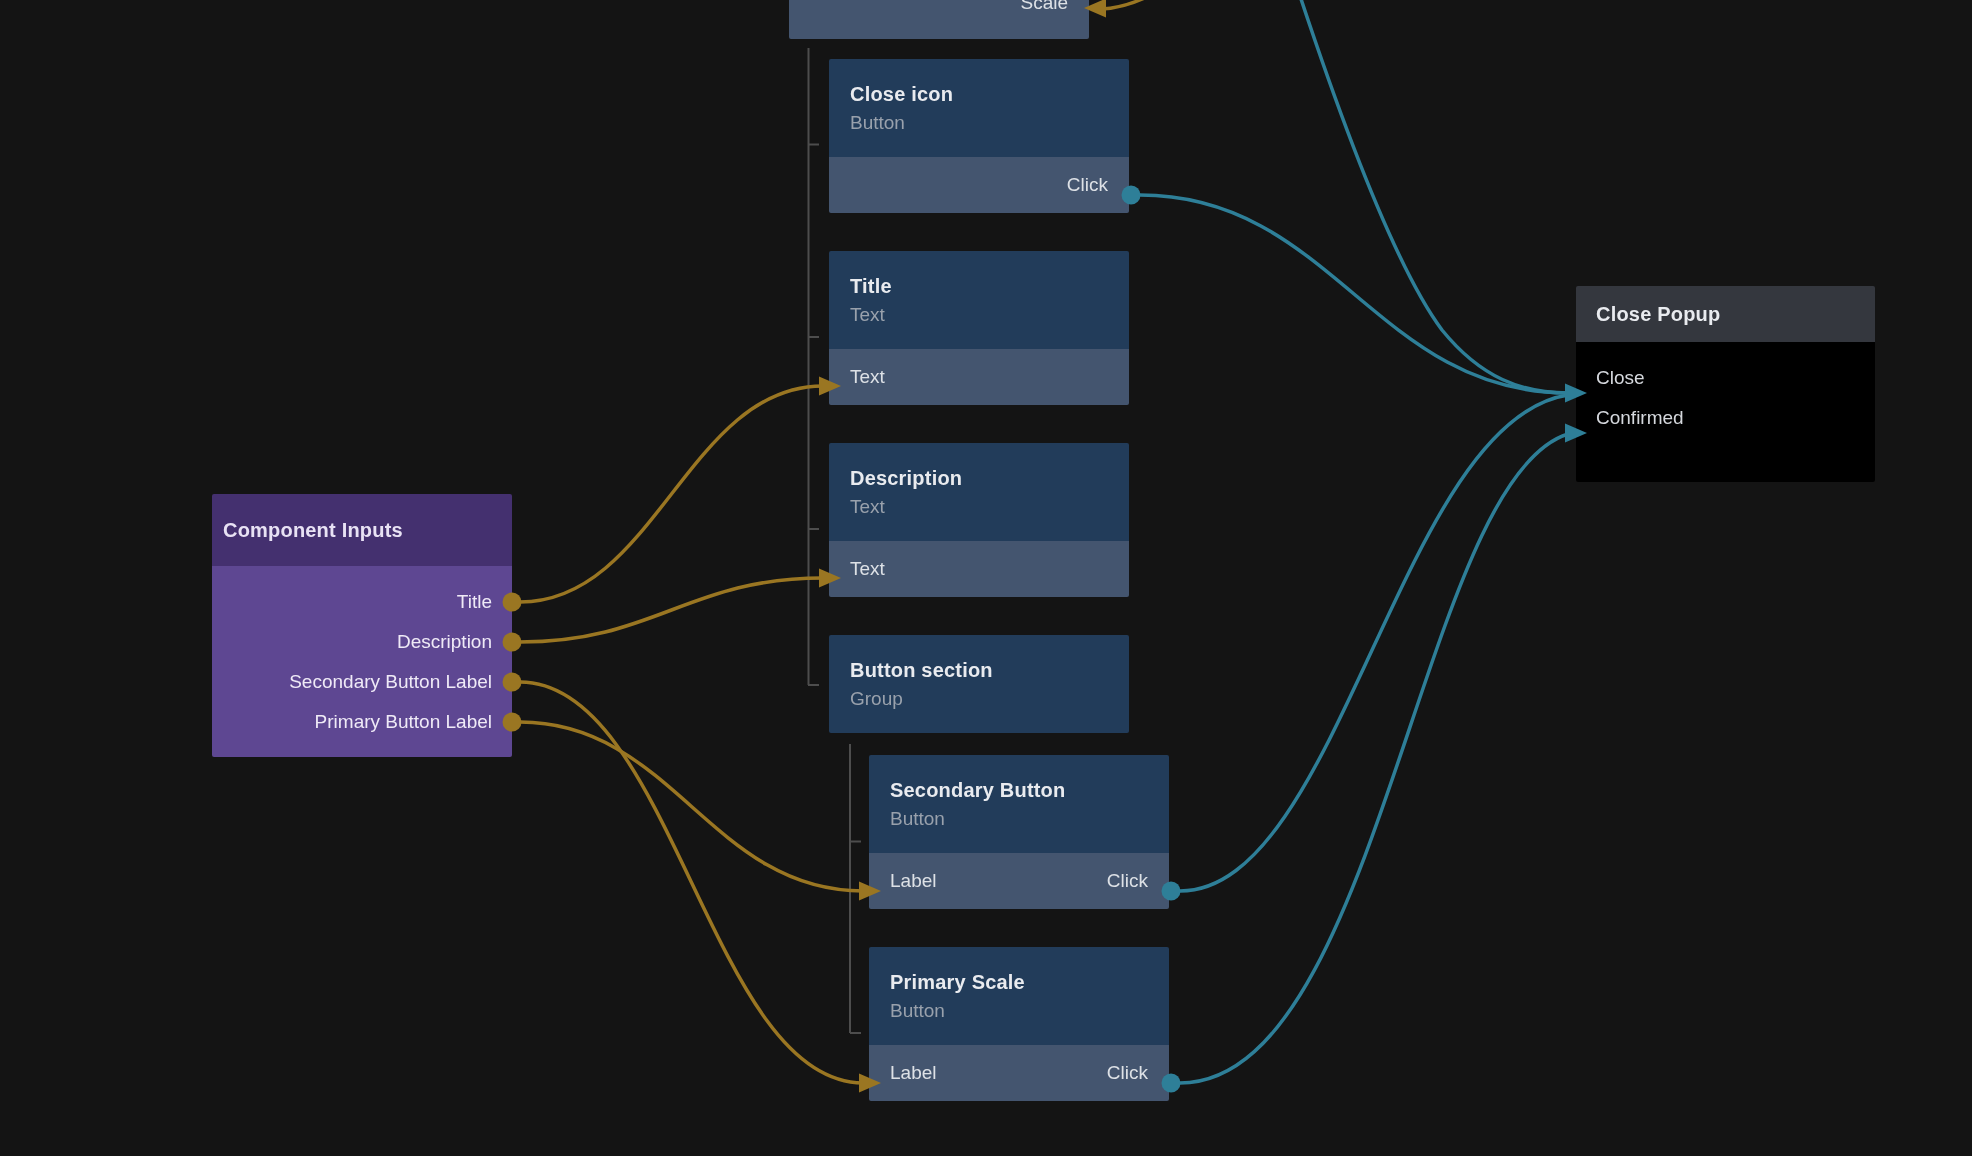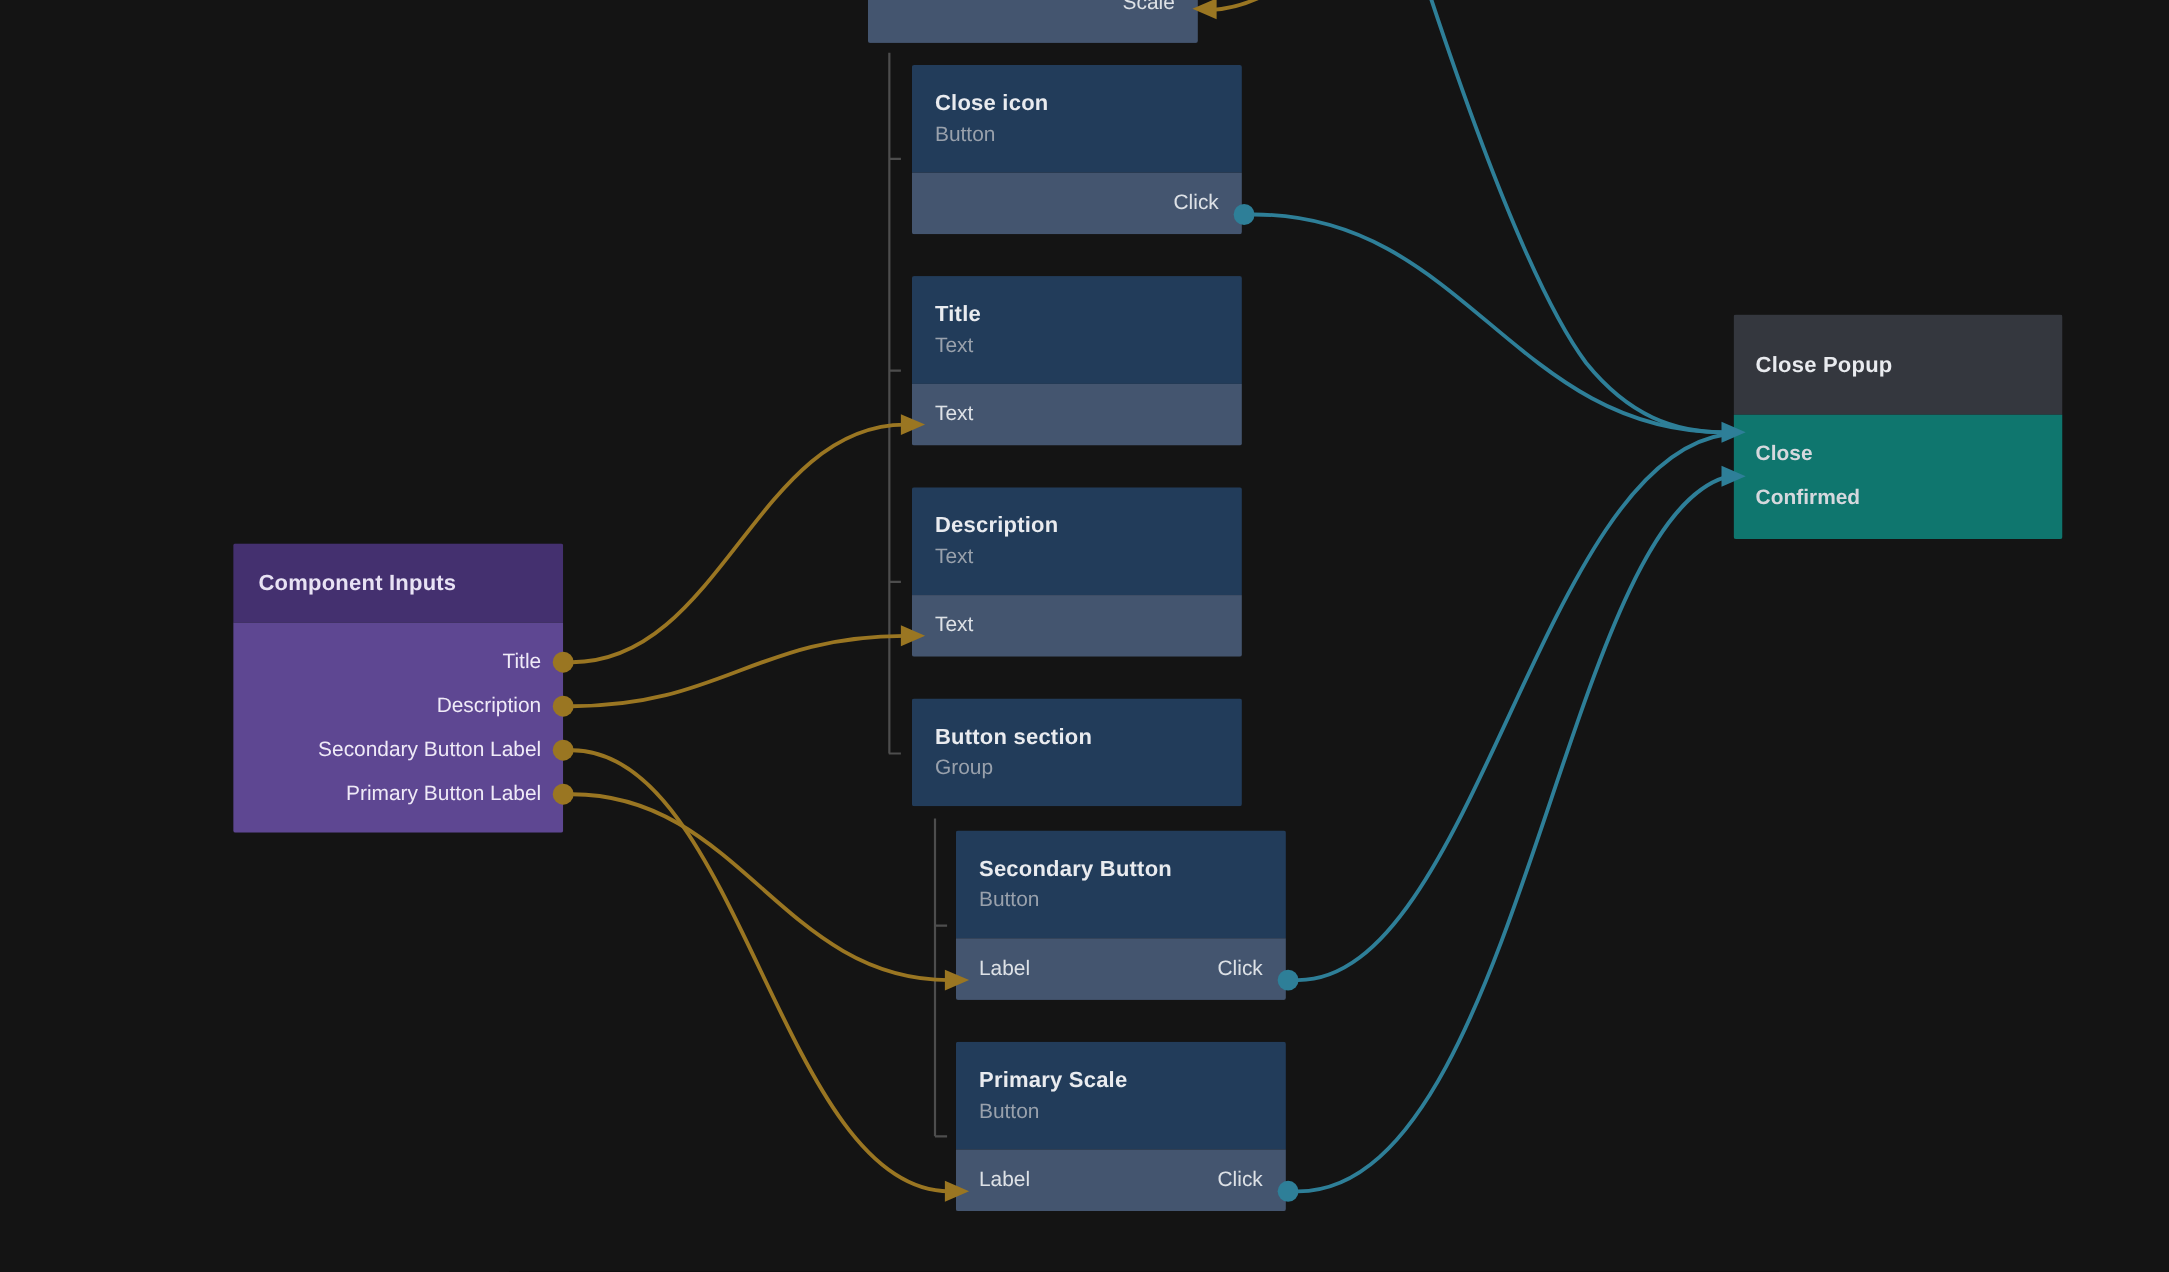--- a/index.html
+++ b/index.html
@@ -25,29 +25,29 @@
   .node-subtitle{font-size:19px;font-weight:400;color:#99A1AC;line-height:28px;}
   .blue .node-header{background:#223C5A;height:98px;}
   .blue .node-row{
     background:#44556F;height:56px;display:flex;align-items:center;
     justify-content:space-between;box-sizing:border-box;padding:0 21px;
   }
   .port-label{font-size:19px;color:#DDE1E6;}
   .spacer{flex:1;}
 
   
-  .purple-header{background:#44306F;height:72px;display:flex;align-items:center;box-sizing:border-box;padding:0 23px;}
+  .purple-header{background:#44306F;height:72px;display:flex;align-items:center;box-sizing:border-box;padding:0 11px;}
   .purple-header .node-title{color:#E8E2F4;}
   .purple-body{background:#5E4792;box-sizing:border-box;padding:16px 0 0 0;height:191px;}
   .purple-row{height:40px;display:flex;align-items:center;justify-content:flex-end;box-sizing:border-box;padding-right:20px;}
   .purple-row .port-label{color:#EFEAF7;}
 
   
-  .gray-header{background:#34373E;height:91px;display:flex;align-items:center;box-sizing:border-box;padding:0 20px;}
-  .gray-body{background:#0f766e;box-sizing:border-box;padding:16px 0 0 0;height:113px;font-weight:bold;}
+  .gray-header{background:#34373E;height:56px;display:flex;align-items:center;box-sizing:border-box;padding:0 20px;}
+  .gray-body{background:#000000;box-sizing:border-box;padding:16px 0 0 0;height:140px;}
   .gray-row{height:40px;display:flex;align-items:center;box-sizing:border-box;padding-left:20px;}
   .gray-row .port-label{color:#D5D8DD;}
 
   
   .scale-row{
     background:#44556F;height:72px;display:flex;align-items:center;
     justify-content:flex-end;box-sizing:border-box;padding:0 21px;
   }
 </style>
 </head>

